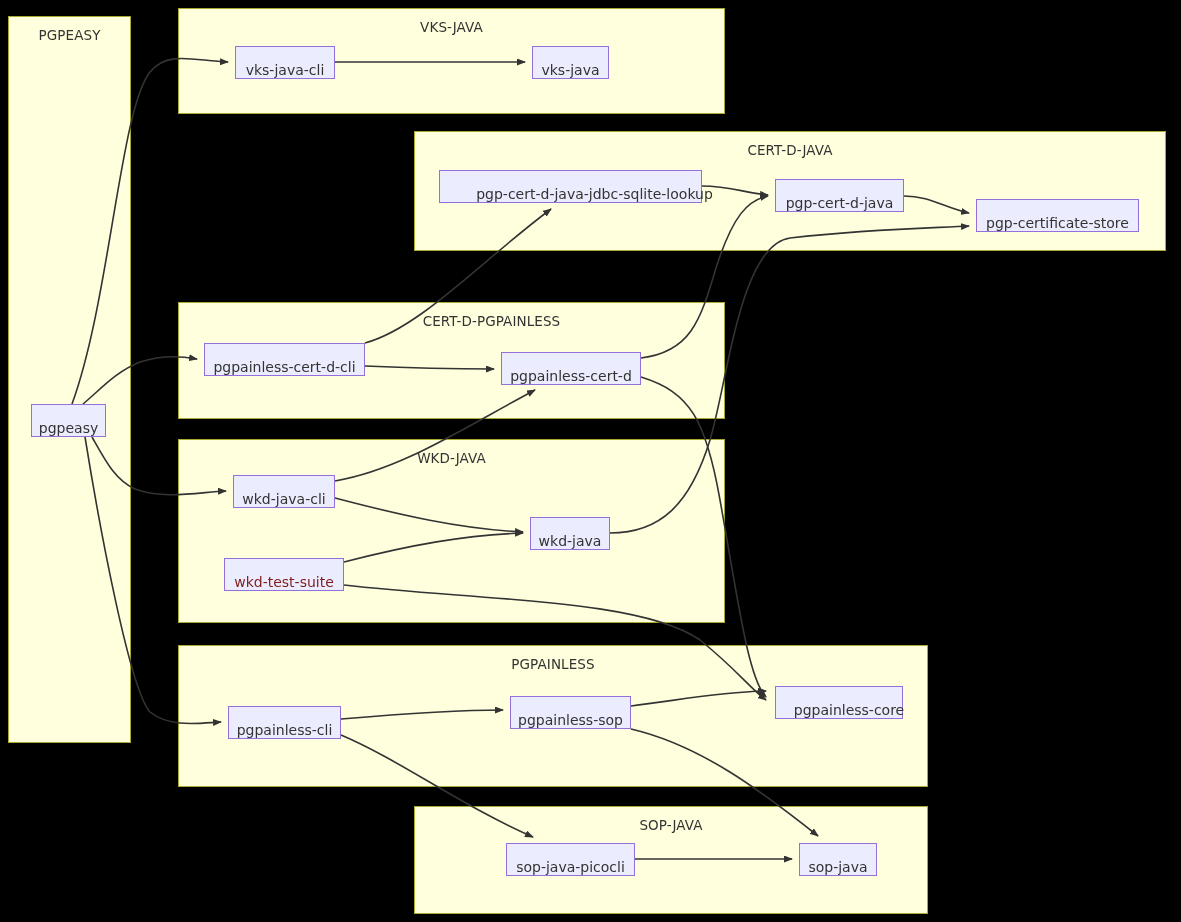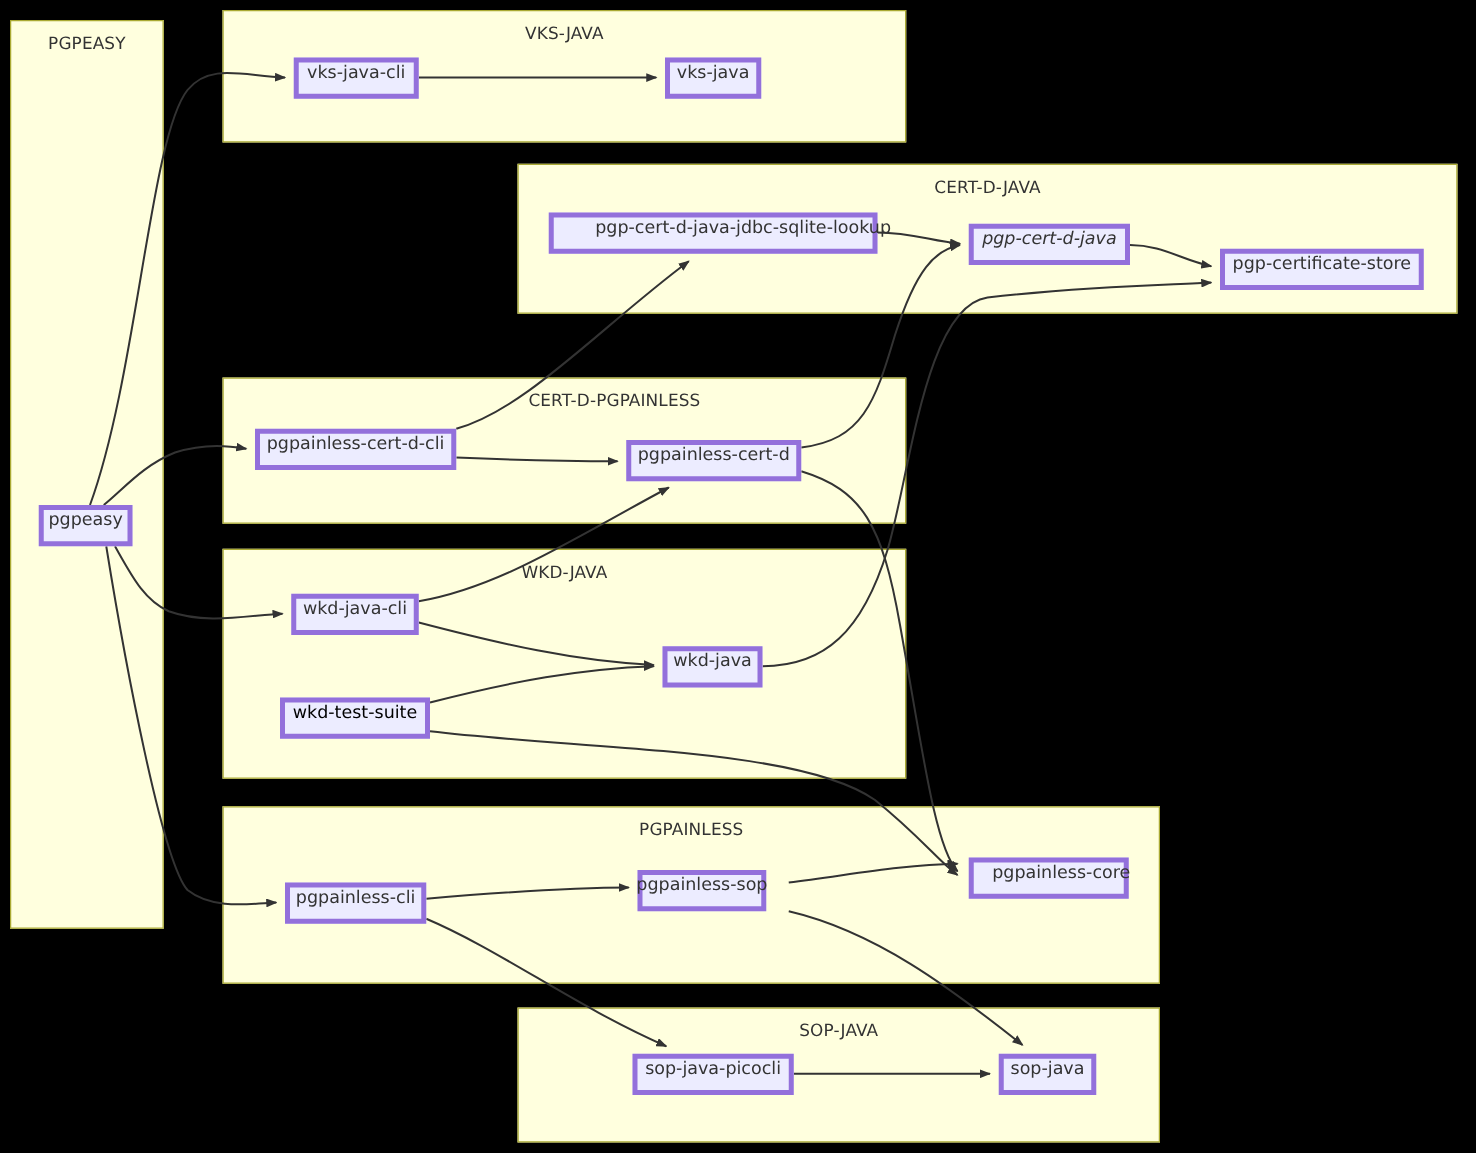--- a/index.html
+++ b/index.html
@@ -2,22 +2,22 @@
 <html><head>
 <meta charset="utf-8">
 <style>
   html,body{margin:0;padding:0;background:#000;}
   #stage{position:relative;width:1181px;height:922px;background:#000;overflow:hidden;
          font-family:"DejaVu Sans","Liberation Sans",sans-serif;}
   svg#wires{position:absolute;left:0;top:0;width:1181px;height:922px;overflow:visible;}
   .cluster{position:absolute;background:#ffffde;border:1px solid #aaaa33;box-sizing:border-box;}
   .cluster-label{position:absolute;width:100%;text-align:center;top:10px;left:0;
       font-size:13.5px;color:#333333;letter-spacing:.1px;}
-  .node{position:absolute;background:#ececff;border:4px solid #f97316;box-sizing:border-box;
-      display:flex;align-items:flex-start;justify-content:center;
+  .node{position:absolute;background:#ececff;border:1px solid #f97316;box-sizing:border-box;
+      display:flex;align-items:flex-end;justify-content:center;
       font-size:14px;color:#333333;white-space:nowrap;}
 </style>
 </head>
 <body>
 
 <div id="stage">
   <div id="clusters-layer">
       <div class="cluster" style="left: 8px; top: 16px; width: 123px; height: 727px; background: rgb(255, 255, 222); border-color: rgb(170, 170, 51);">
         <div class="cluster-label" style="color: rgb(51, 51, 51);">PGPEASY</div>
       </div>
@@ -76,45 +76,45 @@
       </div>
       <div class="node" style="left: 235px; top: 46px; width: 100px; height: 33px; background: rgb(236, 236, 255); border-color: rgb(147, 112, 219); color: rgb(51, 51, 51);">
         <span>vks-java-cli</span>
       </div>
       <div class="node" style="left: 532px; top: 46px; width: 77px; height: 33px; background: rgb(236, 236, 255); border-color: rgb(147, 112, 219); color: rgb(51, 51, 51);">
         <span>vks-java</span>
       </div>
       <div class="node" style="left: 439px; top: 170px; width: 263px; height: 33px; background: rgb(236, 236, 255); border-color: rgb(147, 112, 219); color: rgb(51, 51, 51); padding-left: 48px;">
         <span>pgp-cert-d-java-jdbc-sqlite-lookup</span>
       </div>
-      <div class="node" style="left: 775px; top: 179px; width: 129px; height: 33px; background: rgb(236, 236, 255); border-color: rgb(147, 112, 219); color: rgb(51, 51, 51); font-style: italic;">
+      <div class="node" style="left: 775px; top: 179px; width: 129px; height: 33px; background: rgb(236, 236, 255); border-color: rgb(147, 112, 219); color: rgb(51, 51, 51);">
         <span>pgp-cert-d-java</span>
       </div>
       <div class="node" style="left: 976px; top: 199px; width: 163px; height: 33px; background: rgb(236, 236, 255); border-color: rgb(147, 112, 219); color: rgb(51, 51, 51);">
         <span>pgp-certificate-store</span>
       </div>
       <div class="node" style="left: 204px; top: 343px; width: 161px; height: 33px; background: rgb(236, 236, 255); border-color: rgb(147, 112, 219); color: rgb(51, 51, 51);">
         <span>pgpainless-cert-d-cli</span>
       </div>
       <div class="node" style="left: 501px; top: 352px; width: 140px; height: 33px; background: rgb(236, 236, 255); border-color: rgb(147, 112, 219); color: rgb(51, 51, 51);">
         <span>pgpainless-cert-d</span>
       </div>
       <div class="node" style="left: 233px; top: 475px; width: 102px; height: 33px; background: rgb(236, 236, 255); border-color: rgb(147, 112, 219); color: rgb(51, 51, 51);">
         <span>wkd-java-cli</span>
       </div>
       <div class="node" style="left: 530px; top: 517px; width: 80px; height: 33px; background: rgb(236, 236, 255); border-color: rgb(147, 112, 219); color: rgb(51, 51, 51);">
         <span>wkd-java</span>
       </div>
-      <div class="node" style="left: 224px; top: 558px; width: 120px; height: 33px; background: rgb(236, 236, 255); border-color: rgb(147, 112, 219); color: #000000;">
+      <div class="node" style="left: 224px; top: 558px; width: 120px; height: 33px; background: rgb(236, 236, 255); border-color: rgb(147, 112, 219); color: #7f1d1d;">
         <span>wkd-test-suite</span>
       </div>
       <div class="node" style="left: 228px; top: 706px; width: 113px; height: 33px; background: rgb(236, 236, 255); border-color: rgb(147, 112, 219); color: rgb(51, 51, 51);">
         <span>pgpainless-cli</span>
       </div>
-      <div class="node" style="left: 510px; top: 696px; width: 103px; height: 33px; background: rgb(236, 236, 255); border-color: rgb(147, 112, 219); color: rgb(51, 51, 51);">
+      <div class="node" style="left: 510px; top: 696px; width: 121px; height: 33px; background: rgb(236, 236, 255); border-color: rgb(147, 112, 219); color: rgb(51, 51, 51);">
         <span>pgpainless-sop</span>
       </div>
       <div class="node" style="left: 775px; top: 686px; width: 128px; height: 33px; background: rgb(236, 236, 255); border-color: rgb(147, 112, 219); color: rgb(51, 51, 51); padding-left: 20px;">
         <span>pgpainless-core</span>
       </div>
       <div class="node" style="left: 506px; top: 843px; width: 129px; height: 33px; background: rgb(236, 236, 255); border-color: rgb(147, 112, 219); color: rgb(51, 51, 51);">
         <span>sop-java-picocli</span>
       </div>
       <div class="node" style="left: 799px; top: 843px; width: 78px; height: 33px; background: rgb(236, 236, 255); border-color: rgb(147, 112, 219); color: rgb(51, 51, 51);">
         <span>sop-java</span>

